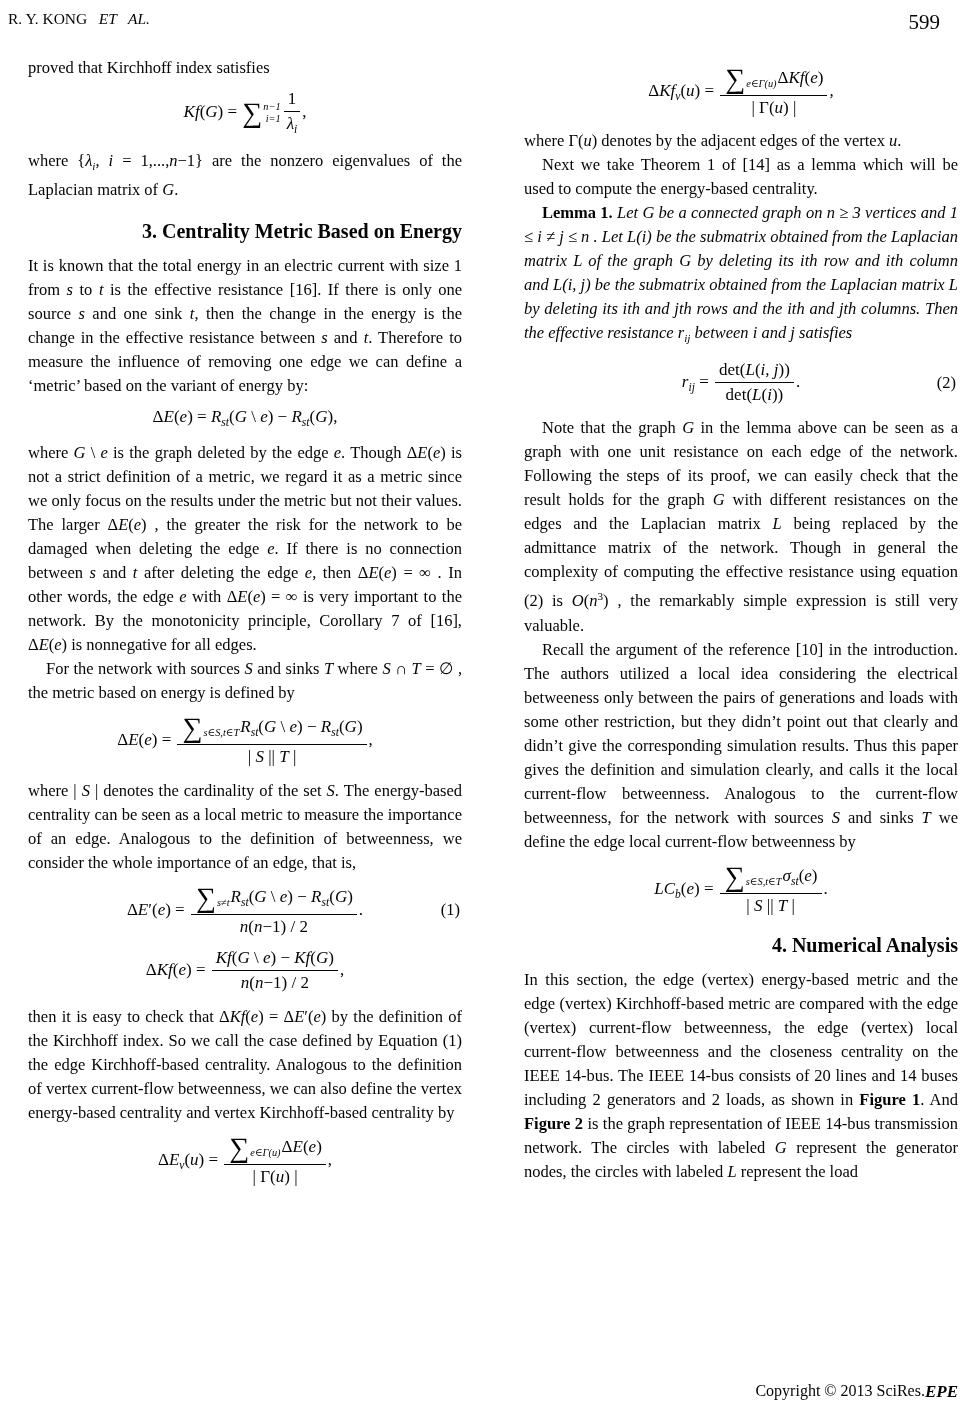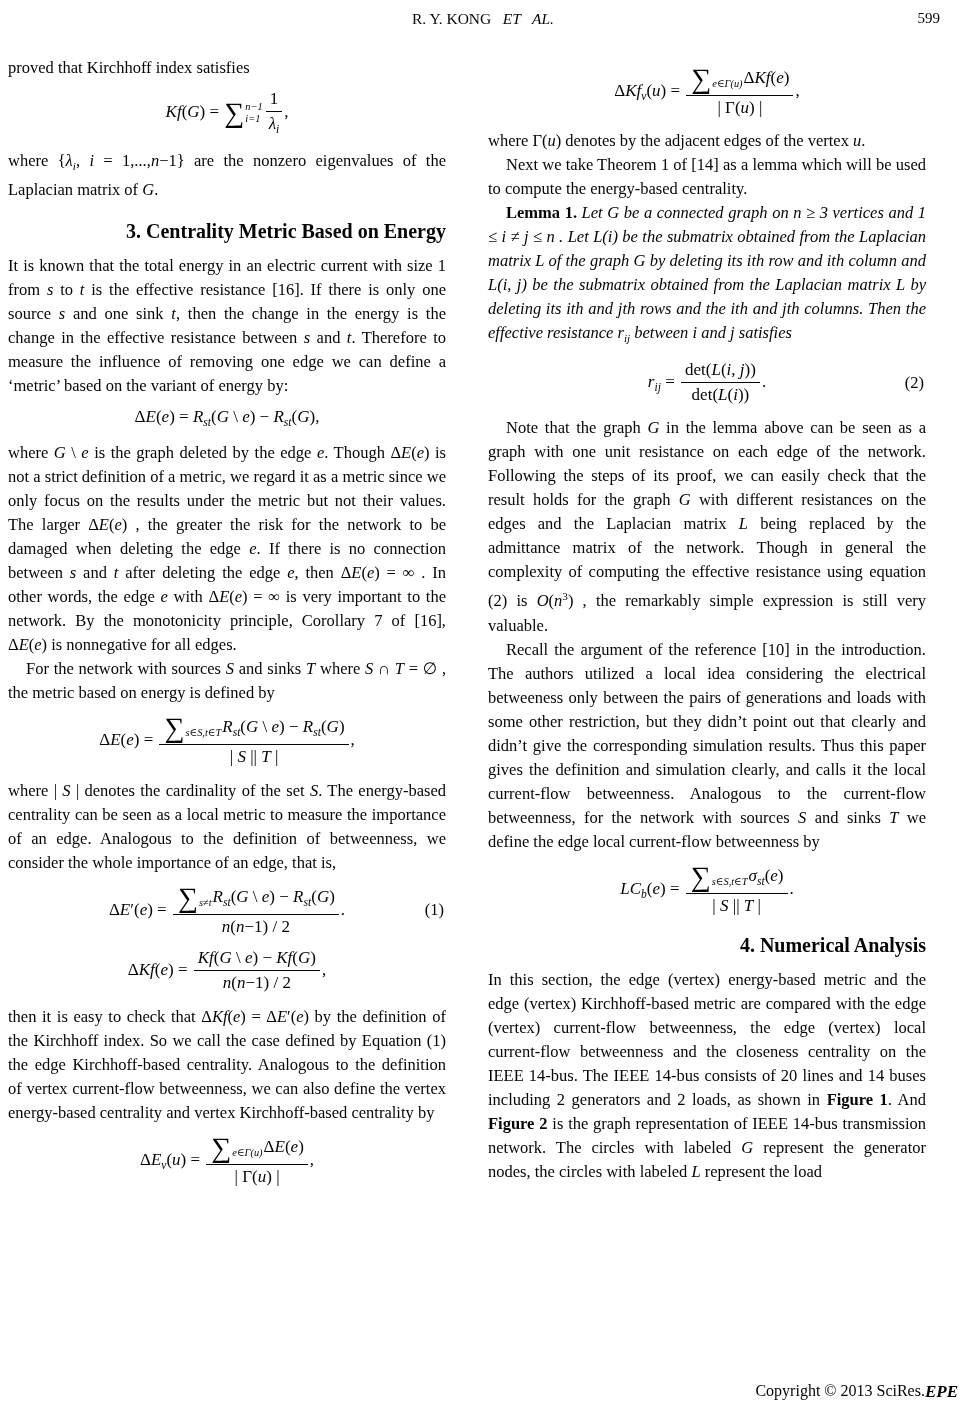--- a/index.html
+++ b/index.html
@@ -1,37 +1,37 @@
 <!DOCTYPE html>
 <html><head>
 <meta charset="utf-8">
 <style>
   html,body{margin:0;padding:0;background:#ffffff;}
   body{width:966px;height:1414px;position:relative;overflow:hidden;
        font-family:"Liberation Serif","DejaVu Serif",serif;color:#050505;}
   .page{padding:10px 8px 0 8px;}
-  header.phead{position:relative;height:22px;text-align:center;font-size:15.5px;}
+  header.phead{position:relative;height:22px;text-align:left;font-size:15.5px;}
   header.phead .authors{white-space:pre;}
   header.phead .etal{font-style:italic;white-space:pre;}
-  .pageno{position:absolute;right:18px;top:0;font-size:15px;}
+  .pageno{position:absolute;right:18px;top:0;font-size:21px;}
   main.cols{display:flex;gap:42px;margin-top:24px;}
-  .col{width:438px;font-size:16.5px;line-height:24px;text-align:justify;}
+  .col{width:438px;font-size:16.5px;line-height:24px;text-align:justify;margin-left:20px;}
   .para{margin:0;}
   .para.indent{text-indent:18px;}
   h2.sec{font-size:20px;line-height:26px;margin:16px 0 10px 0;font-weight:bold;text-align:right;}
   .formula{position:relative;text-align:center;margin:9px 0 11px 0;font-size:17px;line-height:1.2;}
   .eqbody{display:inline-block;vertical-align:middle;}
   .eqnum{position:absolute;right:2px;top:50%;transform:translateY(-50%);font-size:16.5px;}
   .frac{display:inline-block;vertical-align:middle;text-align:center;margin:0 2px;}
   .frac .num{display:block;border-bottom:1.3px solid #050505;padding:0 4px 2px 4px;white-space:nowrap;}
   .frac .den{display:block;padding-top:2px;white-space:nowrap;}
   .sum{display:inline-flex;vertical-align:middle;align-items:center;margin:0 1px;}
   .sigma{font-size:165%;line-height:1;}
   .lims{display:inline-flex;flex-direction:column;margin-left:1px;font-size:61%;font-style:italic;}
-  .lims .lim{display:block;line-height:1.2;text-align:left;}
+  .lims .lim{display:block;line-height:1.2;text-align:right;}
   .lims.botonly{margin-top:1.05em;}
   .it{font-style:italic;}
   .bd{font-weight:bold;}
   .sb{font-size:68%;vertical-align:-0.38em;letter-spacing:0;}
   .sp{font-size:68%;vertical-align:0.55em;}
   footer.pfoot{position:absolute;left:8px;right:8px;bottom:12px;display:flex;
                justify-content:flex-end;font-size:16px;}
   .journal{font-weight:bold;font-style:italic;font-size:17px;}
 </style>
 </head>

